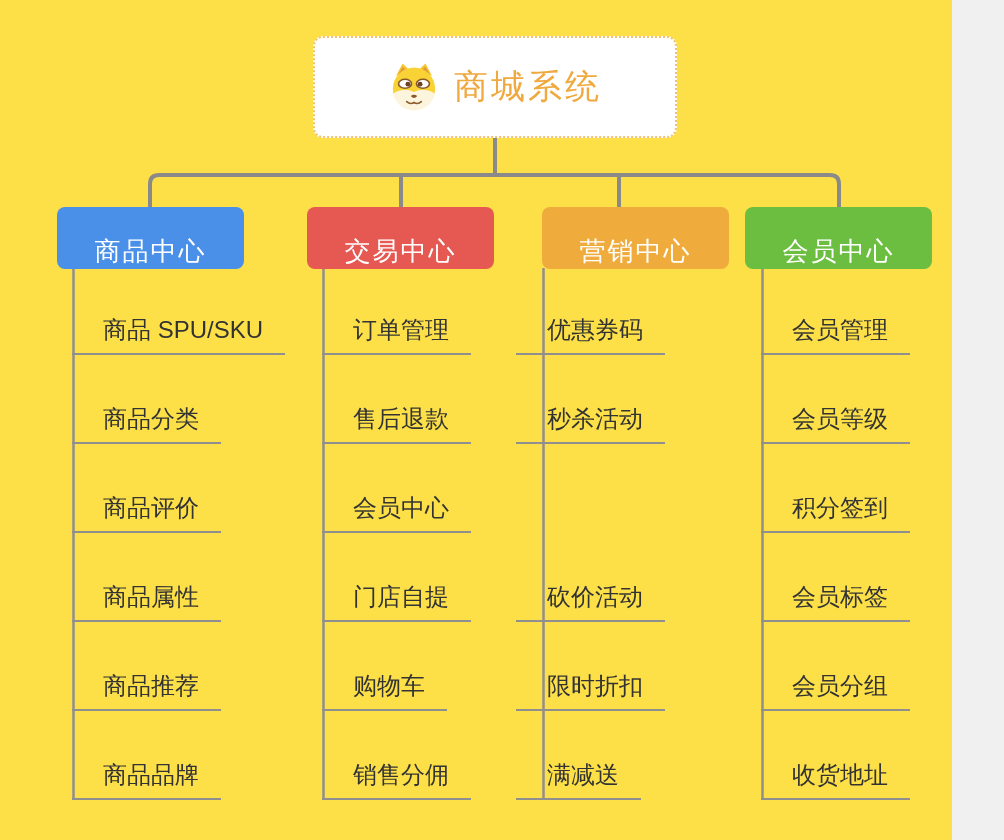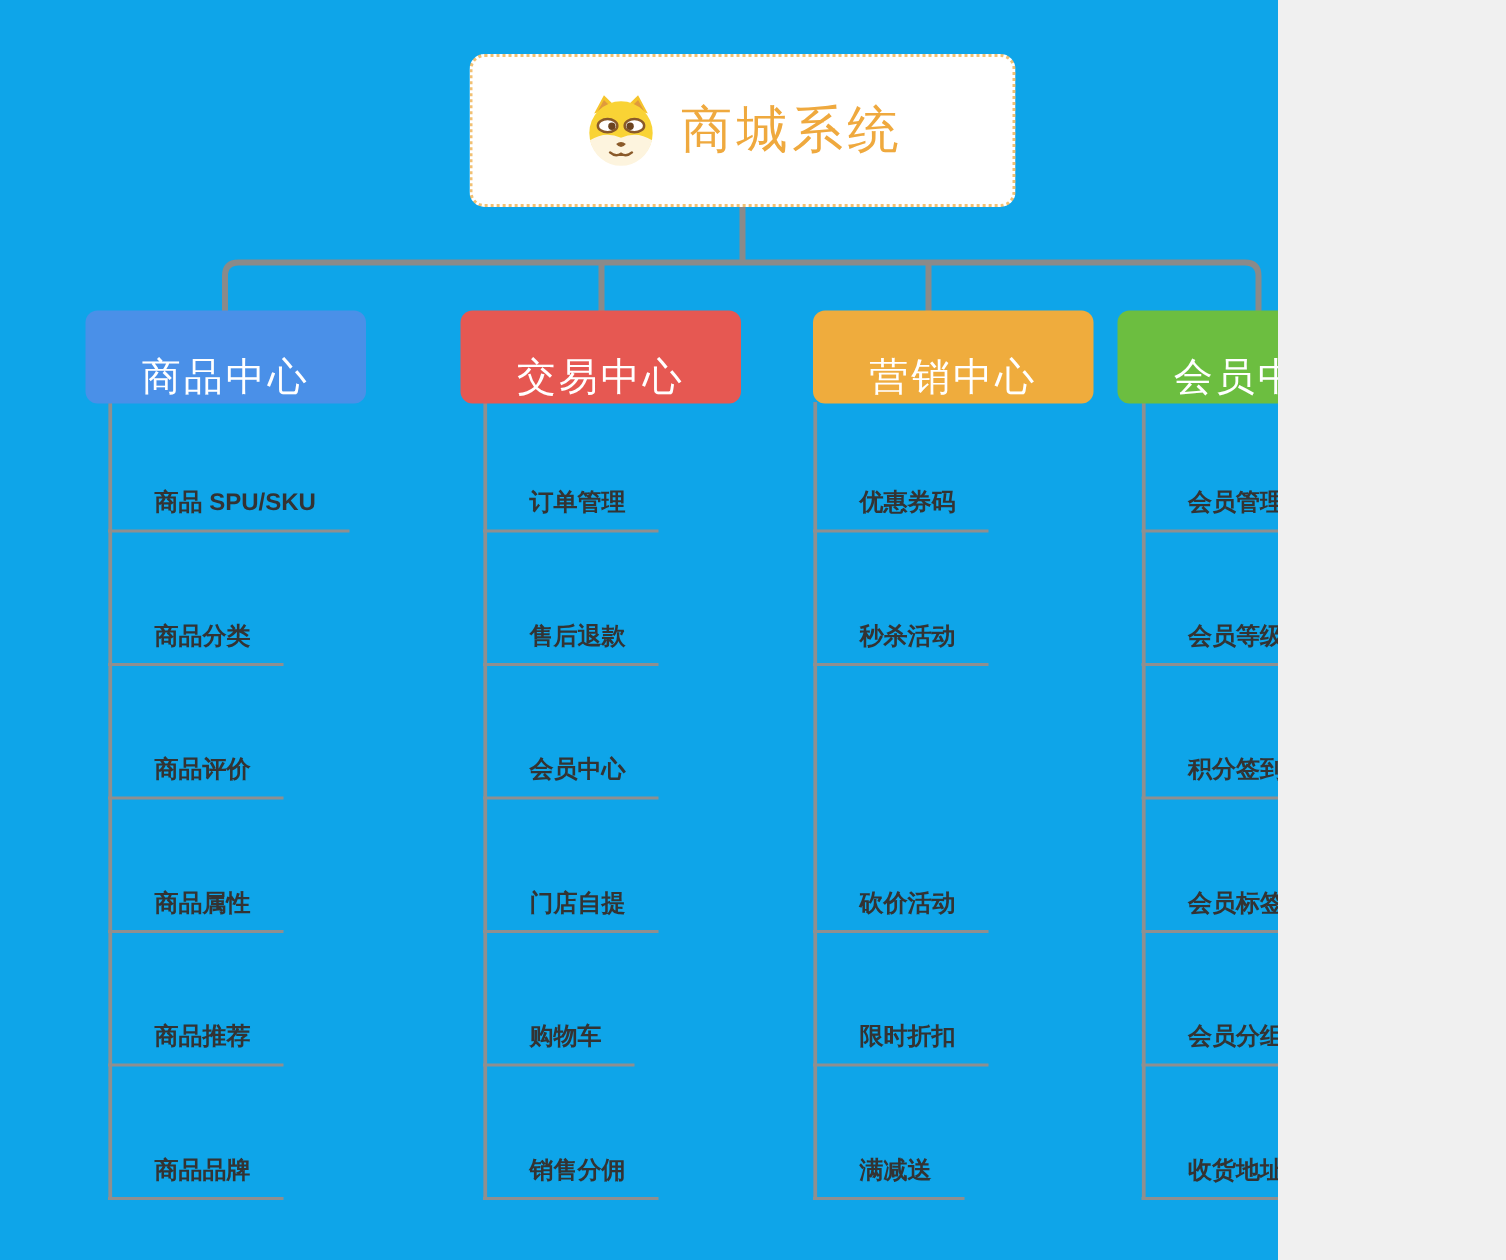--- a/index.html
+++ b/index.html
@@ -2,23 +2,23 @@
 <html><head>
 <meta charset="utf-8">
 <style>
   html,body{margin:0;padding:0;}
   body{
     font-family:"Liberation Sans","DejaVu Sans",sans-serif;
     background:#f0f0f0;
   }
   .canvas{
     position:relative;
-    width:852px;
+    width:952px;
     height:840px;
-    background:#0ea5e9;
+    background:#fde047;
     overflow:hidden;
   }
   .connectors{
     position:absolute;
     left:0;top:0;
     width:1004px;height:840px;
     pointer-events:none;
   }
   
   .root-node{
@@ -62,28 +62,27 @@
   .branch-4{left:745px;}
   
   .leaf{
     position:absolute;
     box-sizing:border-box;
     height:44px;
     display:flex;
     align-items:flex-end;
     padding:0 22px 7px 31px;
     border-bottom:2px solid #8F8F8F;
-    font-size:16px;
+    font-size:24px;
     color:#333333;
     white-space:nowrap;
-    font-weight:bold;
   }
   .col-1{left:72px;}
   .col-2{left:322px;}
-  .col-3{left:542px;}
+  .col-3{left:516px;}
   .col-4{left:761px;}
   .row-1{top:311px;}
   .row-2{top:400px;}
   .row-3{top:489px;}
   .row-4{top:578px;}
   .row-5{top:667px;}
   .row-6{top:756px;}
 </style>
 </head>
 <body>

